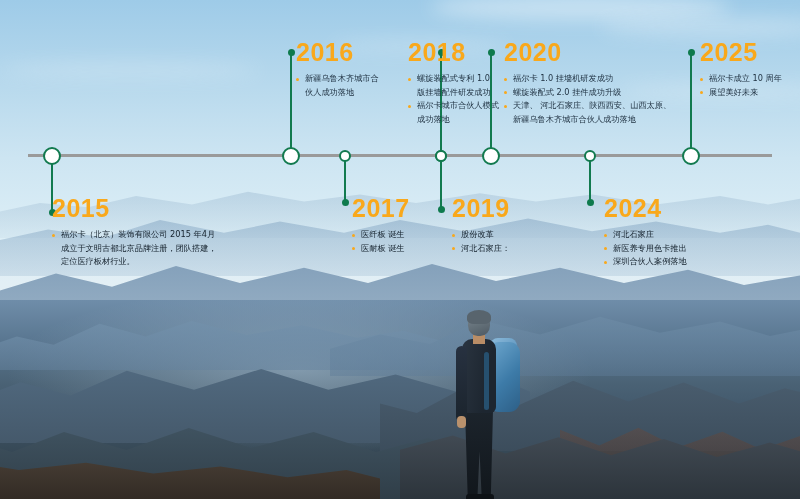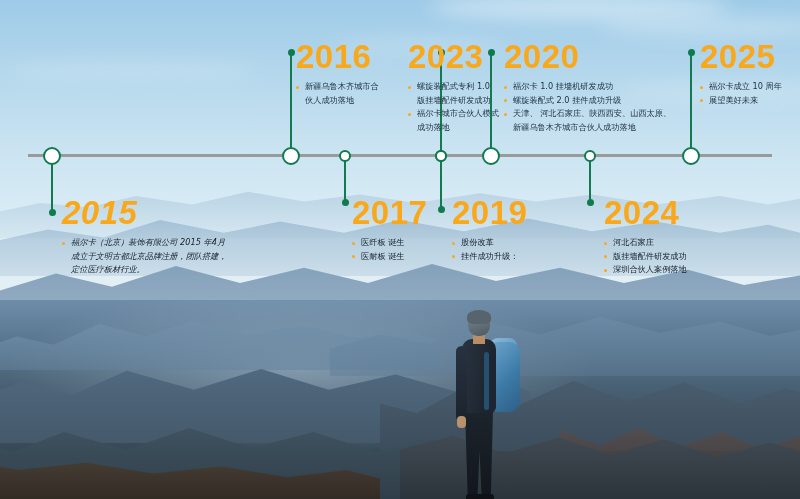--- a/index.html
+++ b/index.html
@@ -93,21 +93,21 @@
   
   .axis{position:absolute;left:28px;top:154px;width:744px;height:3px;
         background:#9a9a9a;}
 
   .node{position:absolute;border:2.5px solid #127a4f;border-radius:50%;
         background:#ffffff;box-sizing:border-box;}
   .stem{position:absolute;width:2.5px;background:#127a4f;}
   .stem-dot{position:absolute;width:7px;height:7px;border-radius:50%;background:#0e7a4d;}
 
   .entry{position:absolute;}
-  .year{font-size:33px;font-weight:700;color:#f9a81b;letter-spacing:.5px;
+  .year{font-size:25px;font-weight:700;color:#f9a81b;letter-spacing:.5px;
         line-height:1;font-family:"Liberation Sans","DejaVu Sans",sans-serif;}
   .items{margin-top:7px;}
   .item{position:relative;padding-left:9px;font-size:8.2px;line-height:1.65;
         color:#1d2f3f;font-family:"DejaVu Sans","Liberation Sans",sans-serif;}
   .item::before{content:"";position:absolute;left:0px;top:5.5px;
         width:3px;height:3px;border-radius:50%;background:#f9a81b;}
   .entry.below .item{color:#14212c;}
   .entry.below .year{color:#f9a81b;}
 </style>
 </head>
@@ -151,21 +151,21 @@
       <div class="hk hk-hair"></div>
     </div>
   </div>
 
   <div class="axis"></div>
 
   <div id="timeline-layer">
       <div class="stem" style="left: 50.75px; top: 155px; height: 58px;"></div>
       <div class="stem-dot" style="left: 48.5px; top: 209px;"></div>
       <div class="node" style="left: 43px; top: 147px; width: 18px; height: 18px;"></div>
-      <div class="entry below" style="left: 62px; top: 196px; width: 165px; font-style: italic;">
+      <div class="entry below" style="left: 52px; top: 196px; width: 165px;">
         <div class="year">2015</div>
         <div class="items">
           <div class="item">福尔卡（北京）装饰有限公司 2015 年4月成立于文明古都北京品牌注册，团队搭建，定位医疗板材行业。</div>
         </div>
       </div>
       <div class="stem" style="left: 289.75px; top: 52px; height: 103px;"></div>
       <div class="stem-dot" style="left: 287.5px; top: 49px;"></div>
       <div class="node" style="left: 282px; top: 147px; width: 18px; height: 18px;"></div>
       <div class="entry above" style="left: 296px; top: 40px; width: 90px;">
         <div class="year">2016</div>
@@ -180,55 +180,55 @@
         <div class="year">2017</div>
         <div class="items">
           <div class="item">医纤板 诞生</div>
           <div class="item">医耐板 诞生</div>
         </div>
       </div>
       <div class="stem" style="left: 439.75px; top: 52px; height: 103px;"></div>
       <div class="stem-dot" style="left: 437.5px; top: 49px;"></div>
       <div class="node" style="left: 435px; top: 150px; width: 12px; height: 12px;"></div>
       <div class="entry above" style="left: 408px; top: 40px; width: 92px;">
-        <div class="year">2023</div>
+        <div class="year">2018</div>
         <div class="items">
           <div class="item">螺旋装配式专利 1.0 版挂墙配件研发成功</div>
           <div class="item">福尔卡城市合伙人模式成功落地</div>
         </div>
       </div>
       <div class="stem" style="left: 439.75px; top: 155px; height: 55px;"></div>
       <div class="stem-dot" style="left: 437.5px; top: 206px;"></div>
       <div class="node" style="left: 435px; top: 150px; width: 12px; height: 12px;"></div>
       <div class="entry below" style="left: 452px; top: 196px; width: 90px;">
         <div class="year">2019</div>
         <div class="items">
           <div class="item">股份改革</div>
-          <div class="item">挂件成功升级：</div>
+          <div class="item">河北石家庄：</div>
         </div>
       </div>
       <div class="stem" style="left: 489.75px; top: 52px; height: 103px;"></div>
       <div class="stem-dot" style="left: 487.5px; top: 49px;"></div>
       <div class="node" style="left: 482px; top: 147px; width: 18px; height: 18px;"></div>
       <div class="entry above" style="left: 504px; top: 40px; width: 175px;">
         <div class="year">2020</div>
         <div class="items">
           <div class="item">福尔卡 1.0 挂墙机研发成功</div>
           <div class="item">螺旋装配式 2.0 挂件成功升级</div>
           <div class="item">天津、 河北石家庄、陕西西安、山西太原、新疆乌鲁木齐城市合伙人成功落地</div>
         </div>
       </div>
       <div class="stem" style="left: 588.75px; top: 155px; height: 48px;"></div>
       <div class="stem-dot" style="left: 586.5px; top: 199px;"></div>
       <div class="node" style="left: 584px; top: 150px; width: 12px; height: 12px;"></div>
       <div class="entry below" style="left: 604px; top: 196px; width: 105px;">
         <div class="year">2024</div>
         <div class="items">
           <div class="item">河北石家庄</div>
-          <div class="item">版挂墙配件研发成功</div>
+          <div class="item">新医养专用色卡推出</div>
           <div class="item">深圳合伙人案例落地</div>
         </div>
       </div>
       <div class="stem" style="left: 689.75px; top: 52px; height: 103px;"></div>
       <div class="stem-dot" style="left: 687.5px; top: 49px;"></div>
       <div class="node" style="left: 682px; top: 147px; width: 18px; height: 18px;"></div>
       <div class="entry above" style="left: 700px; top: 40px; width: 95px;">
         <div class="year">2025</div>
         <div class="items">
           <div class="item">福尔卡成立 10 周年</div>

